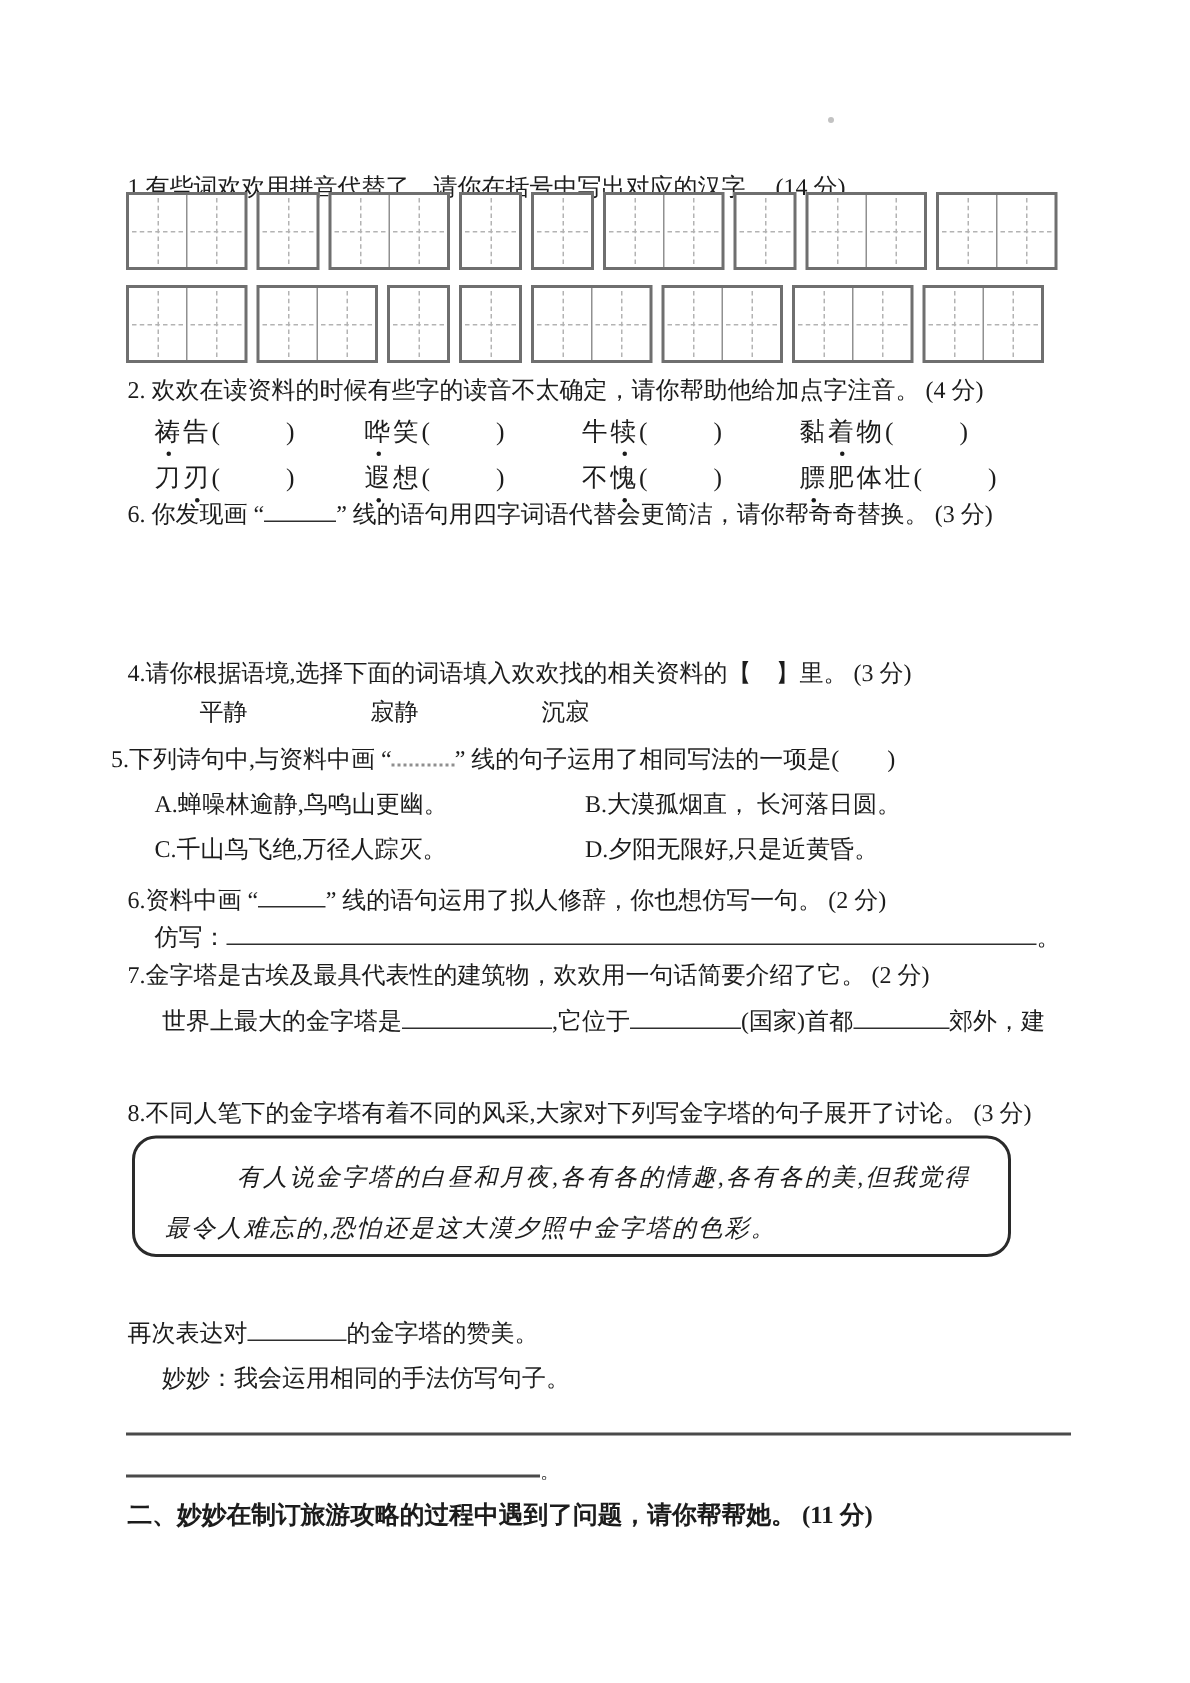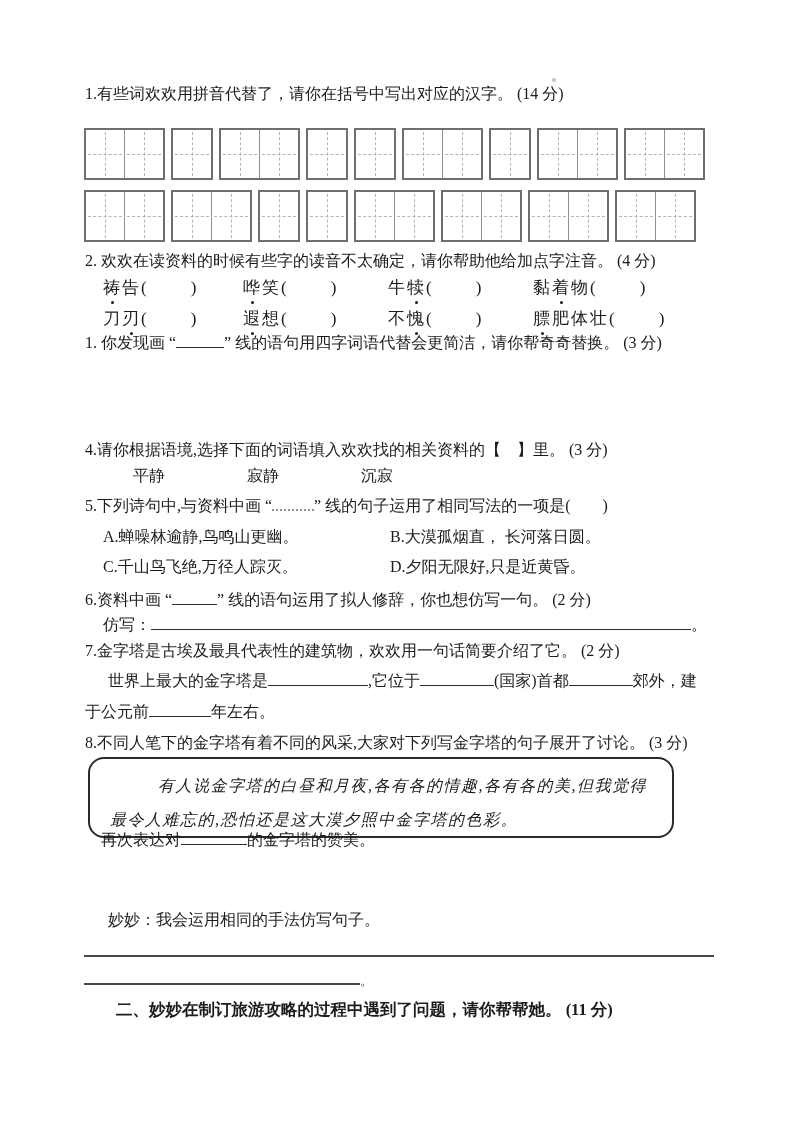--- a/index.html
+++ b/index.html
@@ -59,21 +59,21 @@
   }
   .indent1{padding-left:23px;}
 </style>
 </head>
 <body>
 
 <div class="page">
 
   <div class="stray"></div>
 
-  <div class="abs title" style="left:85px;top:84px;">1.有些词欢欢用拼音代替了，请你在括号中写出对应的汉字。 (14 分)</div>
+  <div class="abs title" style="left:85px;top:116px;">1.有些词欢欢用拼音代替了，请你在括号中写出对应的汉字。 (14 分)</div>
   <div class="abs gridrow" style="left:84px;top:128px;">
       <div class="gridbox">
         <div class="gridcell"></div>
         <div class="gridcell"></div>
       </div>
       <div class="gridbox">
         <div class="gridcell"></div>
       </div>
       <div class="gridbox">
         <div class="gridcell"></div>
@@ -142,56 +142,53 @@
       <span class="pyitem"><span class="pyword"><span>黏</span><span class="dotchar">着</span><span>物</span></span><span class="pybracket">(<span class="pygap"></span>)</span></span>
     </div>
   <div class="abs pyrow" style="left:103px;top:309px;align-items:flex-end;">
       <span class="pyitem"><span class="pyword"><span>刀</span><span class="dotchar">刃</span></span><span class="pybracket">(<span class="pygap"></span>)</span></span>
       <span class="pyitem"><span class="pyword"><span class="dotchar">遐</span><span>想</span></span><span class="pybracket">(<span class="pygap"></span>)</span></span>
       <span class="pyitem"><span class="pyword"><span>不</span><span class="dotchar">愧</span></span><span class="pybracket">(<span class="pygap"></span>)</span></span>
       <span class="pyitem"><span class="pyword"><span class="dotchar">膘</span><span>肥</span><span>体</span><span>壮</span></span><span class="pybracket">(<span class="pygap"></span>)</span></span>
     </div>
 
   <div class="abs title" style="left:85px;top:332px;">
-    <span>1. 你发现画 “</span><span class="blank" style="width:48px;"></span><span>” 线的语句用四字词语代替会更简洁，请你帮奇奇替换。 (3 分)</span>
+    <span>6. 你发现画 “</span><span class="blank" style="width:48px;"></span><span>” 线的语句用四字词语代替会更简洁，请你帮奇奇替换。 (3 分)</span>
   </div>
 
   <div class="abs title" style="left:85px;top:440px;">4.请你根据语境,选择下面的词语填入欢欢找的相关资料的【　】里。 (3 分)</div>
   <div class="abs" style="left:133px;top:466px;"><span class="q4word">平静</span><span class="q4word">寂静</span><span class="q4word">沉寂</span></div>
 
-  <div class="abs title" style="left:85px;top:496px;text-align:right;">
+  <div class="abs title" style="left:74px;top:496px;text-align:right;">
     <span>5.下列诗句中,与资料中画 “</span><span class="blank wavy" style="width:42px;"></span><span>” 线的句子运用了相同写法的一项是(　　)</span>
   </div>
   <div class="abs" style="left:103px;top:557px;"><span class="opt optA">C.千山鸟飞绝,万径人踪灭。</span><span class="opt">D.夕阳无限好,只是近黄昏。</span></div>
   <div class="abs" style="left:103px;top:527px;"><span class="opt optA">A.蝉噪林逾静,鸟鸣山更幽。</span><span class="opt">B.大漠孤烟直， 长河落日圆。</span></div>
 
   <div class="abs title" style="left:85px;top:589px;">
     <span>6.资料中画 “</span><span class="blank" style="width:45px;"></span><span>” 线的语句运用了拟人修辞，你也想仿写一句。 (2 分)</span>
   </div>
   <div class="abs" style="left:103px;top:614px;">
     <span>仿写：</span><span class="blank" style="width:540px;"></span><span>。</span>
   </div>
 
   <div class="abs title" style="left:85px;top:641px;">7.金字塔是古埃及最具代表性的建筑物，欢欢用一句话简要介绍了它。 (2 分)</div>
   <div class="abs indent1" style="left:85px;top:670px;">
     <span>世界上最大的金字塔是</span><span class="blank" style="width:100px;"></span><span>,它位于</span><span class="blank" style="width:74px;"></span><span>(国家)首都</span><span class="blank" style="width:64px;"></span><span>郊外，建</span>
   </div>
-  <div class="abs" style="left:85px;top:701px;">
-    <span>于公元前</span><span class="blank" style="width:62px;"></span><span>年左右。</span>
-  </div>
 
   <div class="abs title" style="left:85px;top:733px;">8.不同人笔下的金字塔有着不同的风采,大家对下列写金字塔的句子展开了讨论。 (3 分)</div>
   <div class="quotebox">
     <div class="quotetext">有人说金字塔的白昼和月夜,各有各的情趣,各有各的美,但我觉得最令人难忘的,恐怕还是这大漠夕照中金字塔的色彩。</div>
   </div>
-  <div class="abs" style="left:85px;top:829px;margin-left:16px;">
+  <div class="abs" style="left:85px;top:878px;">
     <span>再次表达对</span><span class="blank" style="width:66px;"></span><span>的金字塔的赞美。</span>
   </div>
   <div class="abs indent1" style="left:85px;top:910px;">妙妙：我会运用相同的手法仿写句子。</div>
 
   <div class="bigline" style="left:84px;top:938px;width:630px;height:17px;"></div>
   <div class="abs" style="left:84px;top:967px;">
     <span class="blank" style="width:276px;height:16px;border-bottom-width:2px;border-bottom-color:#4a4a4a;"></span><span style="font-size:13px;">。</span>
   </div>
 
-  <div class="abs bold" style="left:85px;top:1000px;margin-left:31px;">二、妙妙在制订旅游攻略的过程中遇到了问题，请你帮帮她。 (11 分)</div>
+  <div class="abs bold" style="left:85px;top:1000px;">二、妙妙在制订旅游攻略的过程中遇到了问题，请你帮帮她。 (11 分)</div>
 
 </div>
 
 </body></html>

